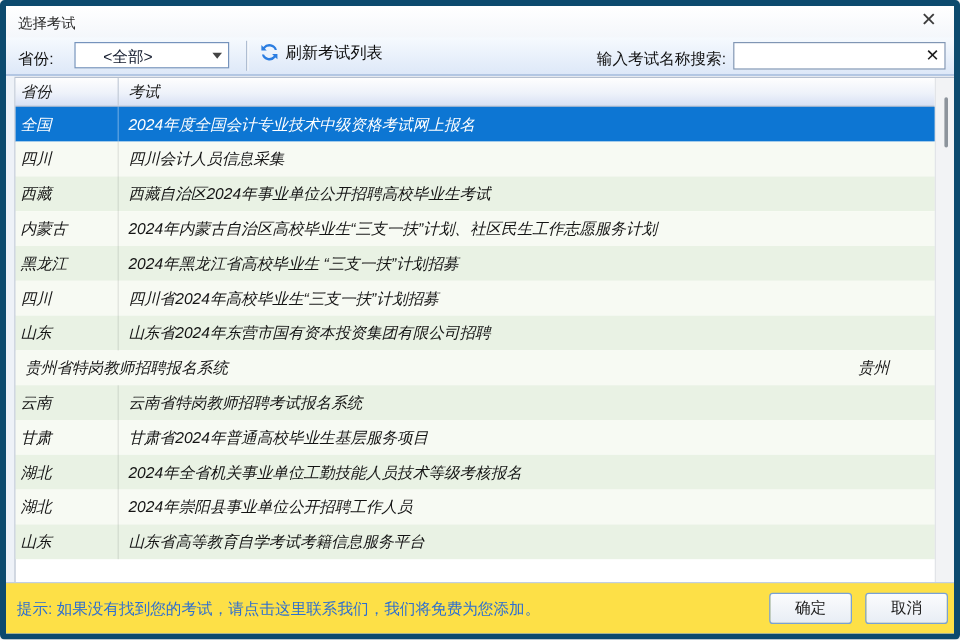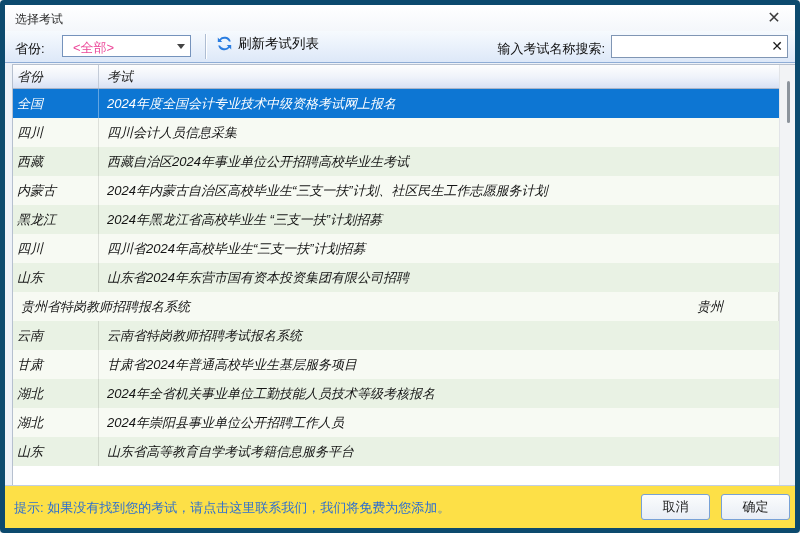--- a/index.html
+++ b/index.html
@@ -18,21 +18,21 @@
   .close{position:absolute;right:11px;top:3px;font-size:16px;color:#3c3c3c;
     width:20px;height:20px;text-align:center;line-height:20px;cursor:pointer;}
   
   .toolbar{position:absolute;left:0;top:26px;width:100%;height:32px;
     background:linear-gradient(#f6fafe,#dde8f8);
     border-bottom:1px solid #8fadd6;}
   .lbl{position:absolute;top:9px;font-size:13px;color:#111;}
   .lbl-province{left:10px;}
   .combo{position:absolute;left:57px;top:4px;width:129px;height:22px;
     background:#fff;border:1px solid #7593bc;cursor:pointer;}
-  .combo-val{position:absolute;left:10px;top:3px;font-size:13px;color:#ec4899;}
+  .combo-val{position:absolute;left:23px;top:3px;font-size:13px;color:#0f172a;}
   .combo-arrow{position:absolute;right:5px;top:8px;width:0;height:0;
     border-left:4px solid transparent;border-right:4px solid transparent;
     border-top:5px solid #444;}
   .toolsep{position:absolute;left:200px;top:3px;width:1px;height:25px;
     background:#aebdd2;box-shadow:1px 0 0 #ffffff;}
   .refresh{position:absolute;left:211px;top:4px;height:24px;display:flex;
     gap:5px;cursor:pointer;}
   .refresh-ic{width:17px;height:17px;display:inline-block;}
   .refresh-lbl{font-size:13.5px;color:#0a0a0a;}
   .lbl-search{right:190px;top:9px;position:absolute;font-size:13px;color:#111;}
@@ -45,21 +45,21 @@
     color:#1a1a1a;cursor:pointer;line-height:17px;}
   
   .grid{position:absolute;left:7px;top:59px;width:786px;height:430px;
     border:1px solid #b6c0cf;background:#fff;font-style:italic;}
   .ghead{display:flex;height:24px;margin-right:18px;
     background:linear-gradient(#fefefe 0%,#eef2fa 55%,#d8e1f4 100%);
     border-bottom:1px solid #a9b4c8;}
   .hc{font-size:13px;color:#1c1c1c;display:flex;align-items:center;}
   .c1{width:86px;flex:none;padding-left:4px;border-right:1px solid #c3cbd8;}
   .c2{flex:1;padding-left:8px;}
-  .row{display:flex;height:29px;font-size:13px;color:#141414;margin-right:18px;
+  .row{display:flex;height:29px;font-size:13px;color:#141414;margin-right:0;
     background:#f7faf3;cursor:default;}
   .row .cell{display:flex;align-items:center;overflow:hidden;white-space:nowrap;}
   .row .c1{border-right:1px solid rgba(0,0,0,0.10);}
   .row.dark{background:#e9f2e4;}
   .row.sel{background:#0d76d3;color:#ffffff;}
   .row.sel .c1{border-right:1px solid rgba(255,255,255,0.35);}
   .vscroll{position:absolute;right:0;top:0;width:18px;height:100%;
     background:#f2f3f5;border-left:1px solid #e2e4e8;}
   .thumb{position:absolute;left:7px;top:16px;width:3px;height:42px;
     background:#8d949c;border-radius:2px;}
@@ -166,18 +166,18 @@
     </div>
 
     <div class="vscroll">
       <div class="thumb"></div>
     </div>
   </div>
 
   <div class="footer">
     <span class="hint">提示: 如果没有找到您的考试，请点击这里联系我们，我们将免费为您添加。</span>
     <div class="btns">
+      <button class="btn">确定</button>
       <button class="btn">取消</button>
-      <button class="btn">确定</button>
     </div>
   </div>
 
 </div>
 
 </body></html>

